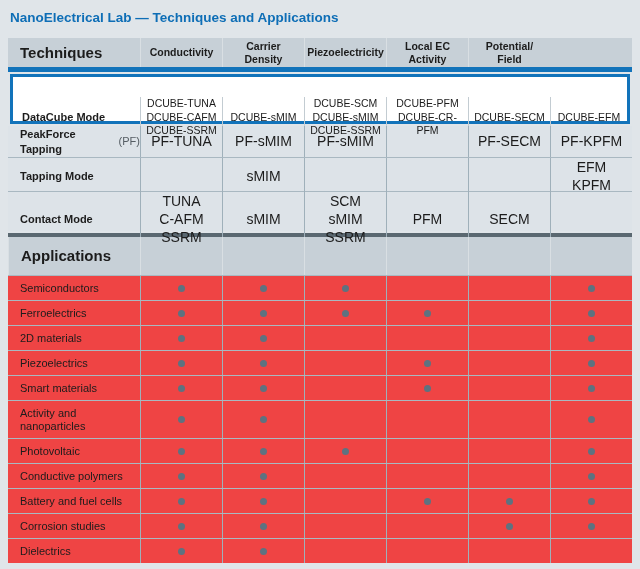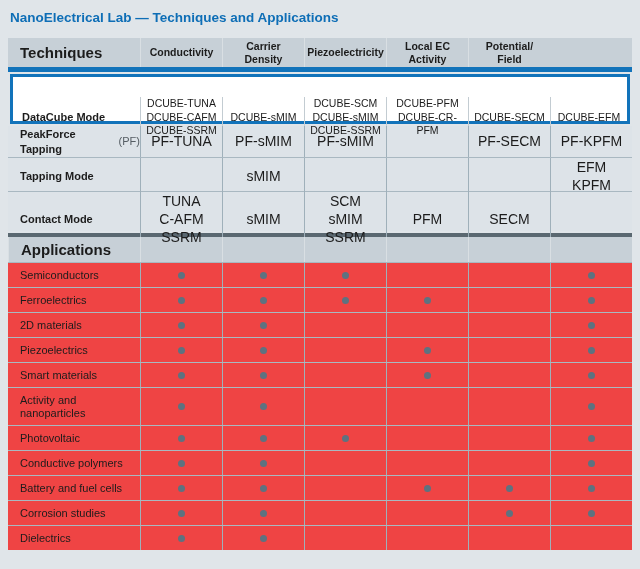--- a/index.html
+++ b/index.html
@@ -50,21 +50,21 @@
     font-size:14px; line-height:1.3; white-space:pre-line;
     border-left:1px solid #9fb0ba;
   }
   .tlab { border-left:none; justify-content:flex-start; padding-left:12px; text-align:left; font-size:11px; }
   .tlab .b { font-weight:bold; }
   .tlab .sfx { font-weight:normal; color:#555d63; }
 
   .dark-band { height:4px; background:#5a6871; margin-top:2px; }
 
   
-  .ahead { height:25px; background:#c7d0d7; }
+  .ahead { height:38px; background:#c7d0d7; }
   .ahead .hcell { border-left:1px solid #d9dfe3; }
   .arow { height:25px; background:#ef4444; border-top:1px solid #a9b8c1; }
   .arow.tall { height:38px; }
   .alab {
     display:flex; align-items:center; padding-left:12px;
     font-size:11px; line-height:1.15; white-space:pre-line;
   }
   .dotcell { display:flex; align-items:center; justify-content:center; border-left:1px solid #9fb0ba; }
   .dot { width:7px; height:7px; border-radius:50%; background:#5e7280; display:none; }
   .dotcell[data-on="1"] .dot { display:block; }

